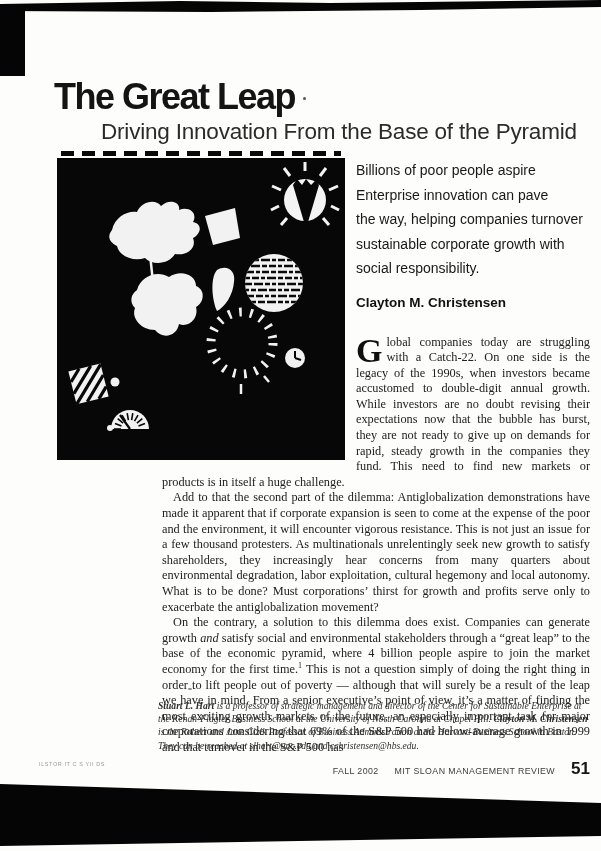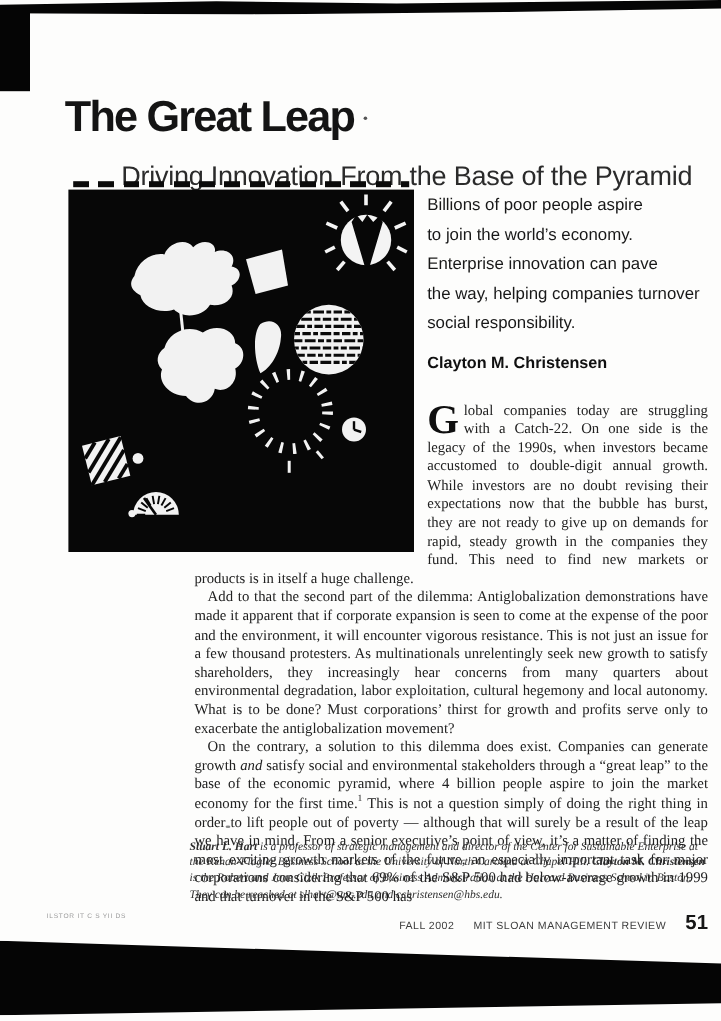--- a/index.html
+++ b/index.html
@@ -16,21 +16,21 @@
   .artifact-corner { left:0; top:7px; width:25px; height:69px; }
   .artifact-bottom { left:0; top:782px; width:601px; height:66px;
     clip-path:polygon(0 2px,100% 21px,100% 54px,0 64px); }
   .speck { position:absolute; background:#555; border-radius:50%; }
   .speck-title { left:303px; top:97px; width:3px; height:3px; }
   .speck-footnote { left:188px; top:688px; width:4px; height:2px; background:#888; }
 
   
   .title { position:absolute; left:54px; top:76px;
     font-size:36px; font-weight:bold; letter-spacing:-1.5px; color:#141414; }
-  .subtitle { position:absolute; left:101px; top:134px;
+  .subtitle { position:absolute; left:101px; top:119px;
     font-size:22.5px; font-weight:normal; letter-spacing:-0.2px; color:#2b2b2b; }
 
   
   .content { position:absolute; left:162px; top:158px; width:428px; }
   .illustration { float:left; width:288px; height:302px;
     margin-left:-105px; margin-right:11px; margin-bottom:8px;
     background:#070707; position:relative; }
   .illustration::before { content:""; position:absolute; top:-7px; left:4px; right:4px; height:5px;
     background:repeating-linear-gradient(90deg,#0a0a0a 0 13px, transparent 13px 21px); }
   .illustration svg { display:block; width:100%; height:100%; }
@@ -159,23 +159,23 @@
             <line x1="79.9" y1="265.2" x2="85.3" y2="260.7"></line>
             <line x1="81.5" y1="268" x2="88" y2="265.5"></line>
           </g>
           <line x1="73" y1="271" x2="63" y2="257" stroke="#070707" stroke-width="2.2"></line>
         </g>
       </svg>
     </div>
 
     <div class="intro">
       <div>Billions of poor people aspire</div>
-      <div>to join the world’s economy.</div>
       <div>Enterprise innovation can pave</div>
       <div>the way, helping companies turnover</div>
+      <div>sustainable corporate growth with</div>
       <div>social responsibility.</div>
     </div>
 
     <div class="authors">
       <div>Clayton M. Christensen</div>
     </div>
 
     <div class="bodytext">
       <p><span class="dropcap">G</span><span>lobal companies today are struggling with a Catch-22. On one side is the legacy of the 1990s, when investors became accustomed to double-digit annual growth. While investors are no doubt revising their expectations now that the bubble has burst, they are not ready to give up on demands for rapid, steady growth in the companies they fund. This need to find new markets or products is in itself a huge challenge.</span></p>
       <p>Add to that the second part of the dilemma: Antiglobalization demonstrations have made it apparent that if corporate expansion is seen to come at the expense of the poor and the environment, it will encounter vigorous resistance. This is not just an issue for a few thousand protesters. As multinationals unrelentingly seek new growth to satisfy shareholders, they increasingly hear concerns from many quarters about environmental degradation, labor exploitation, cultural hegemony and local autonomy. What is to be done? Must corporations’ thirst for growth and profits serve only to exacerbate the antiglobalization movement?</p>

